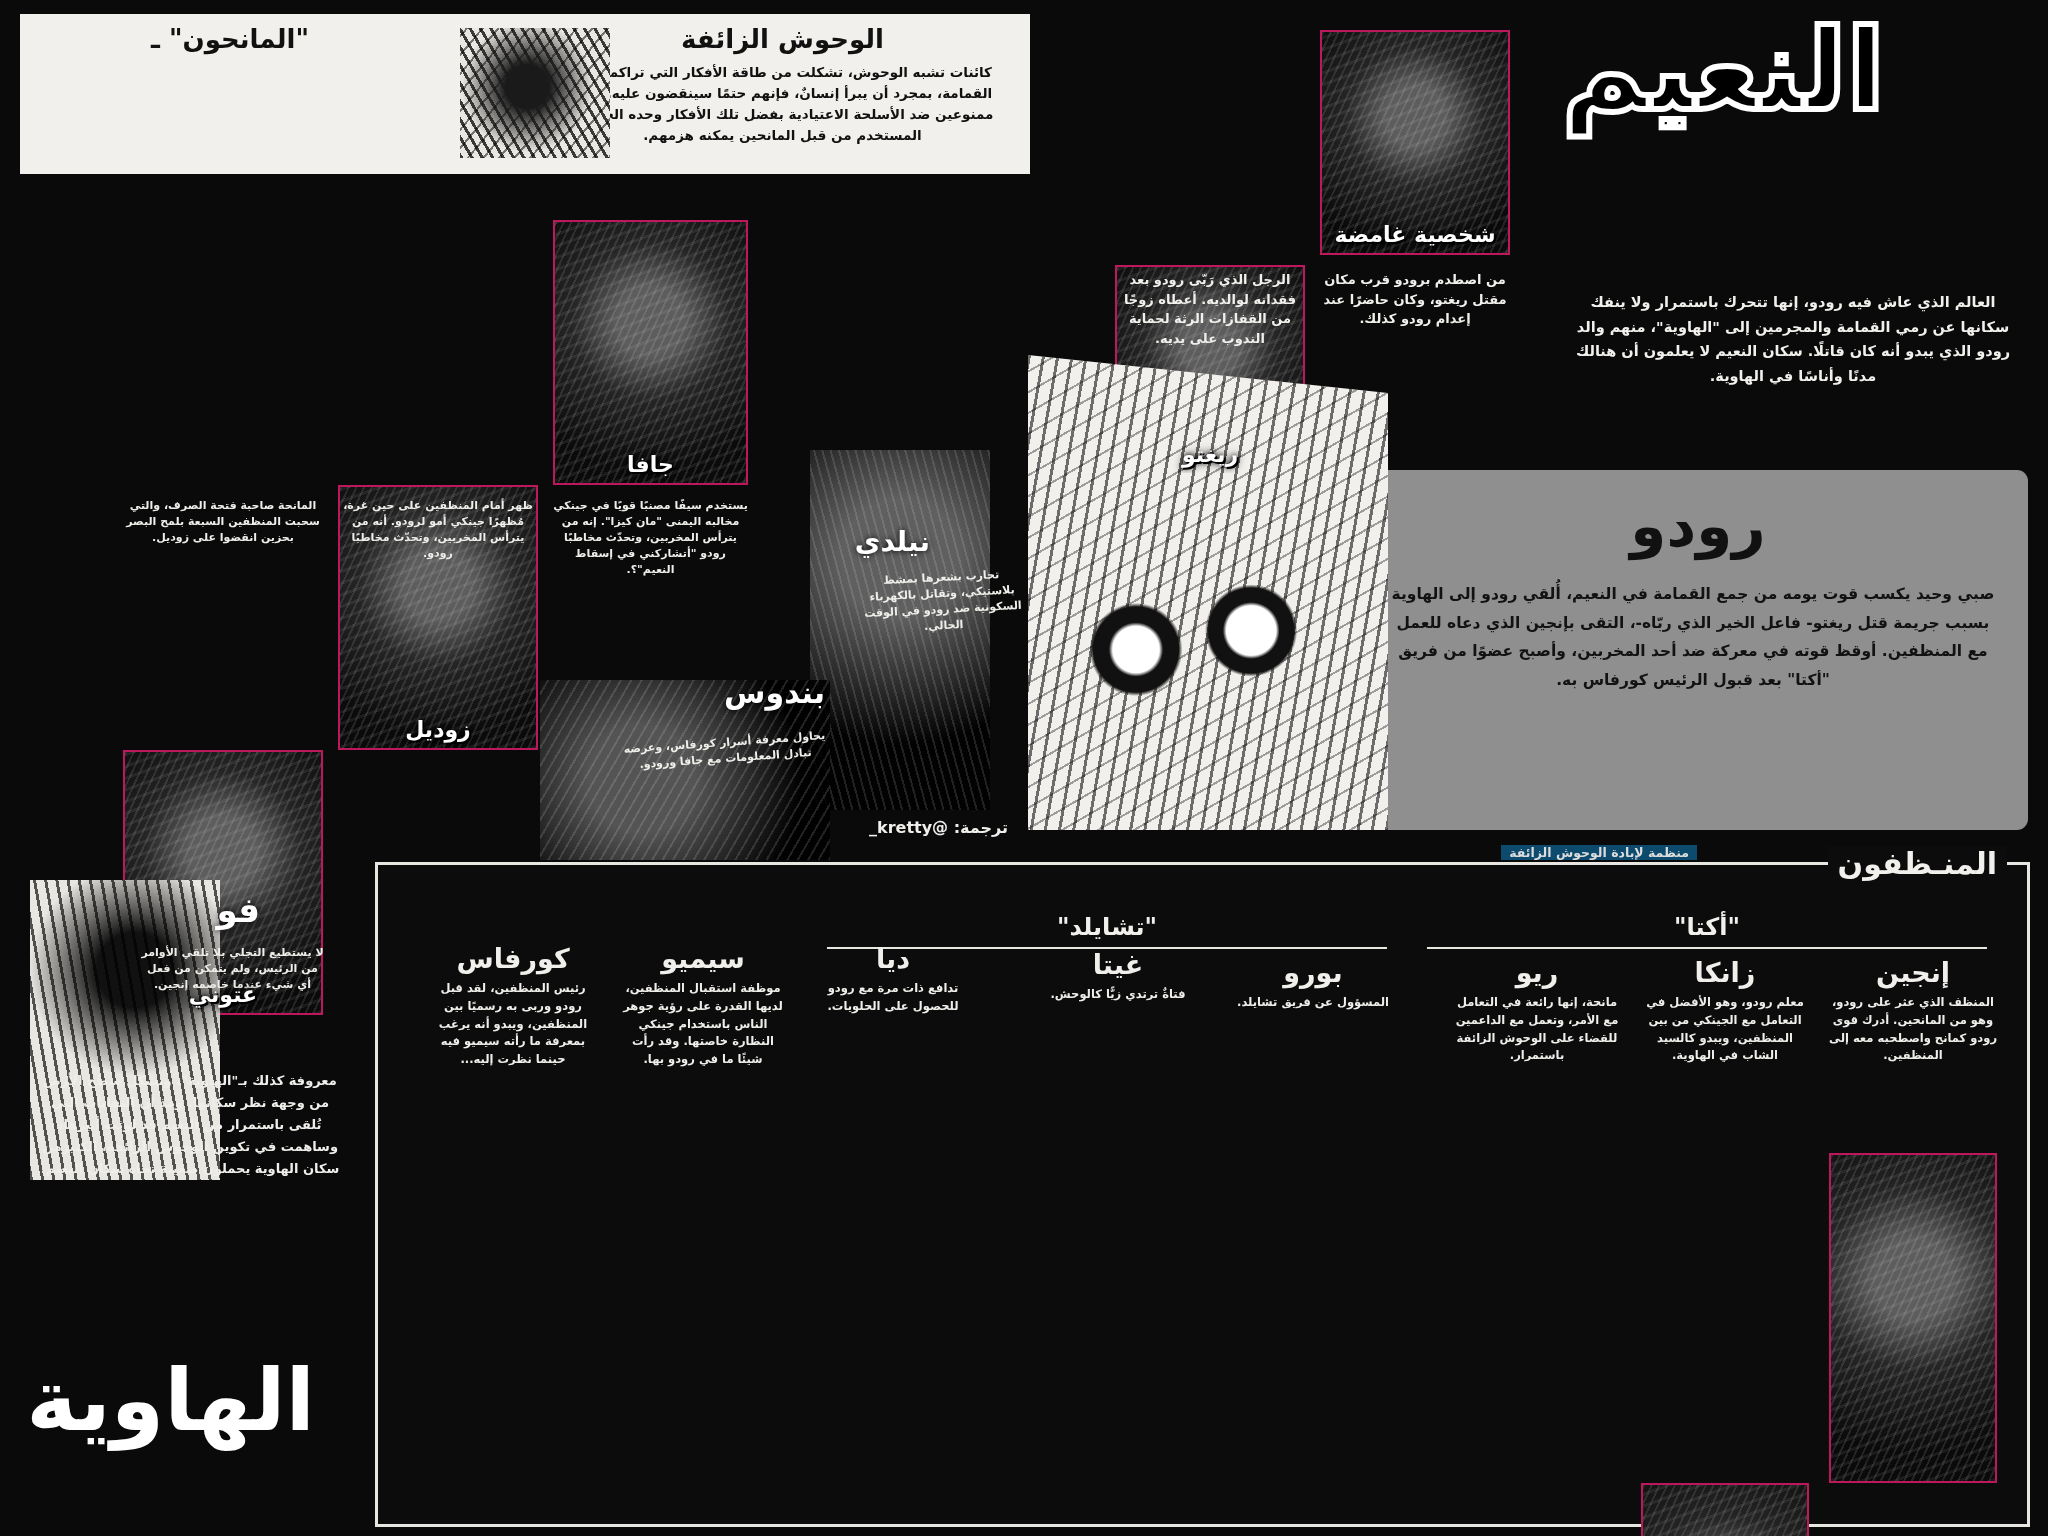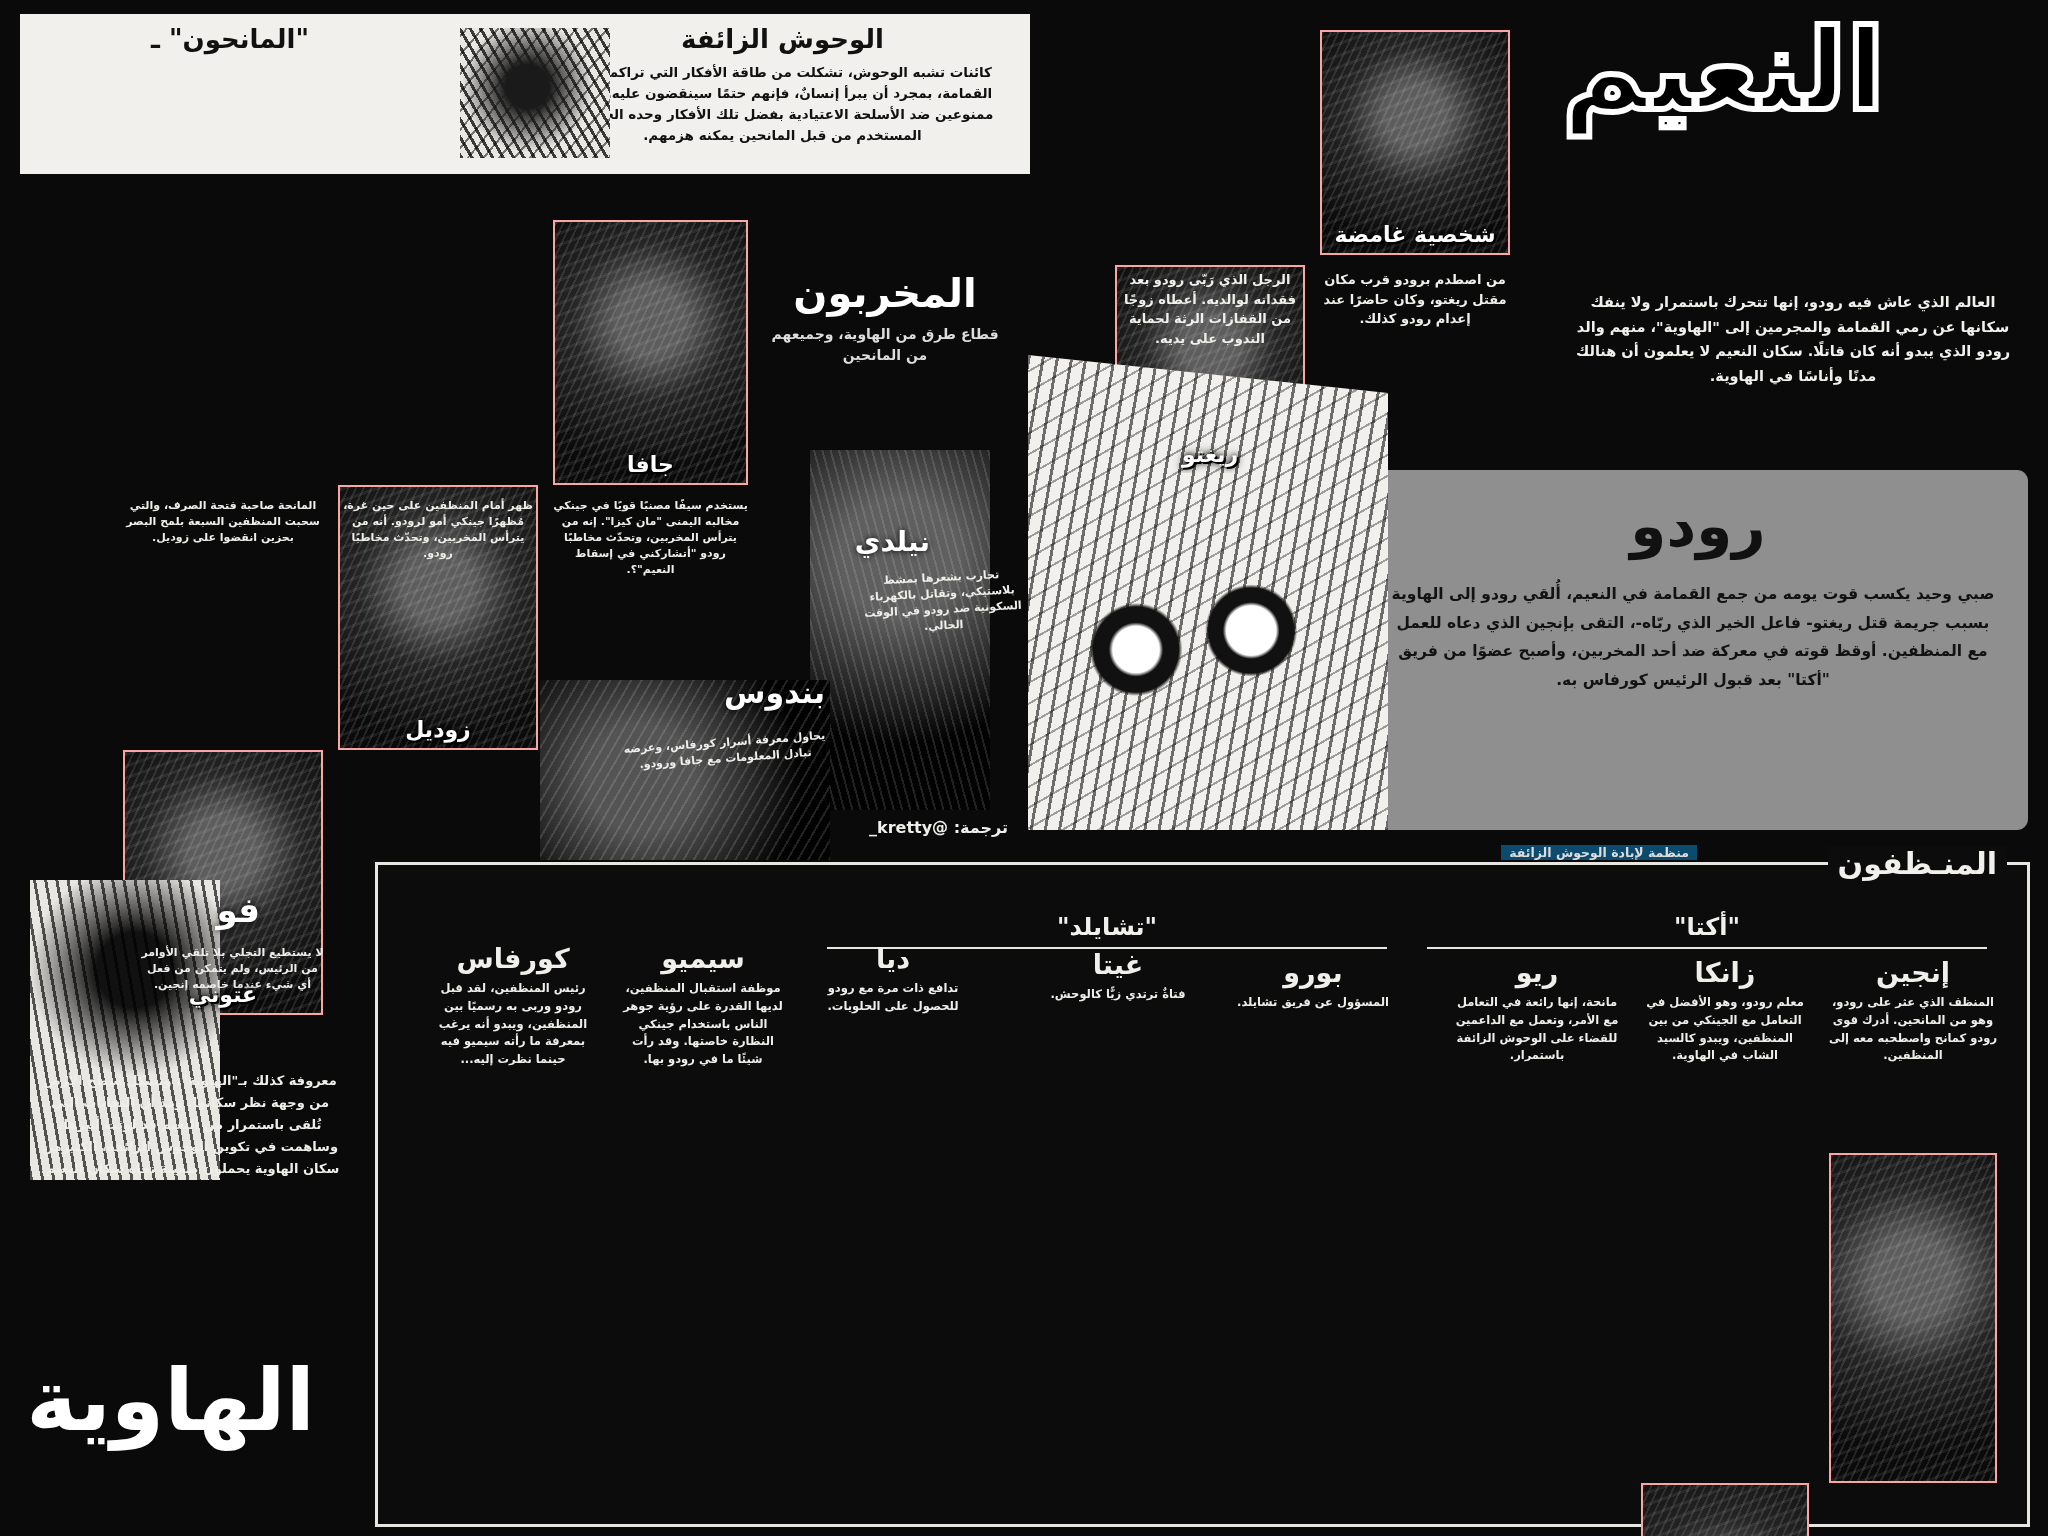--- a/index.html
+++ b/index.html
@@ -17,21 +17,21 @@
   .dark-panel  { background: #0c0c0c; color: #f0efeb; }
   .gray-panel  { background: #8f8f8f; color: #111; border-radius: 11px; }
   .ctr { text-align: center; }
   .rtl { direction: rtl; }
   .body-txt { font-size: 13.5px; line-height: 1.55; font-weight: 600; }
   .tiny-txt { font-size: 11.5px; line-height: 1.5; font-weight: 600; }
   .mini-txt { font-size: 11px; line-height: 1.45; font-weight: 600; }
 
   .portrait {
     background: #171717;
-    border: 2px solid #fca5a5;
+    border: 2px solid #be185d;
     position: relative;
     overflow: hidden;
   }
   .portrait::after{
     content:"";
     position:absolute; inset:0;
     background:
       repeating-linear-gradient(115deg, rgba(255,255,255,.10) 0 2px, rgba(0,0,0,0) 2px 7px),
       repeating-linear-gradient(-20deg, rgba(255,255,255,.07) 0 3px, rgba(0,0,0,0) 3px 11px),
       radial-gradient(circle at 50% 38%, rgba(255,255,255,.30) 0 18%, rgba(255,255,255,.06) 42%, rgba(0,0,0,.55) 80%);
@@ -109,24 +109,20 @@
       <span class="pname">شخصية غامضة</span>
     </div>
     <div class="abs portrait" style="right:215px; top:10px; width:190px; height:210px;">
       <span class="pname">ريغتو</span>
     </div>
     <div class="abs rtl tiny-txt ctr" style="right:10px; top:240px; width:190px; color:#f1f0ec; font-size:13px;">من اصطدم برودو قرب مكان مقتل ريغتو، وكان حاضرًا عند إعدام رودو كذلك.</div>
     <div class="abs rtl tiny-txt ctr" style="right:215px; top:240px; width:190px; color:#f1f0ec; font-size:13px;">الرجل الذي رَبّى رودو بعد فقدانه لوالديه. أعطاه زوجًا من القفازات الرثة لحماية الندوب على يديه.</div>
   </div>
 
   <div class="abs" style="left:10px; top:240px; width:1010px; height:620px;">
-    <div class="abs rtl ctr" style="right:10px; top:30px; width:250px;">
-      <div style="font-size:40px; font-weight:900;">المخربون</div>
-      <div class="tiny-txt" style="margin-top:8px; font-size:14px; color:#ddd;">قطاع طرق من الهاوية، وجميعهم من المانحين</div>
-    </div>
 
     <div class="abs portrait" style="right:272px; top:-20px; width:195px; height:265px;">
       <span class="pname">جافا</span>
     </div>
     <div class="abs portrait" style="right:482px; top:-20px; width:200px; height:265px;">
       <span class="pname">زوديل</span>
     </div>
     <div class="abs portrait" style="right:697px; top:-20px; width:200px; height:265px;">
       <span class="pname">عتوني</span>
     </div>

